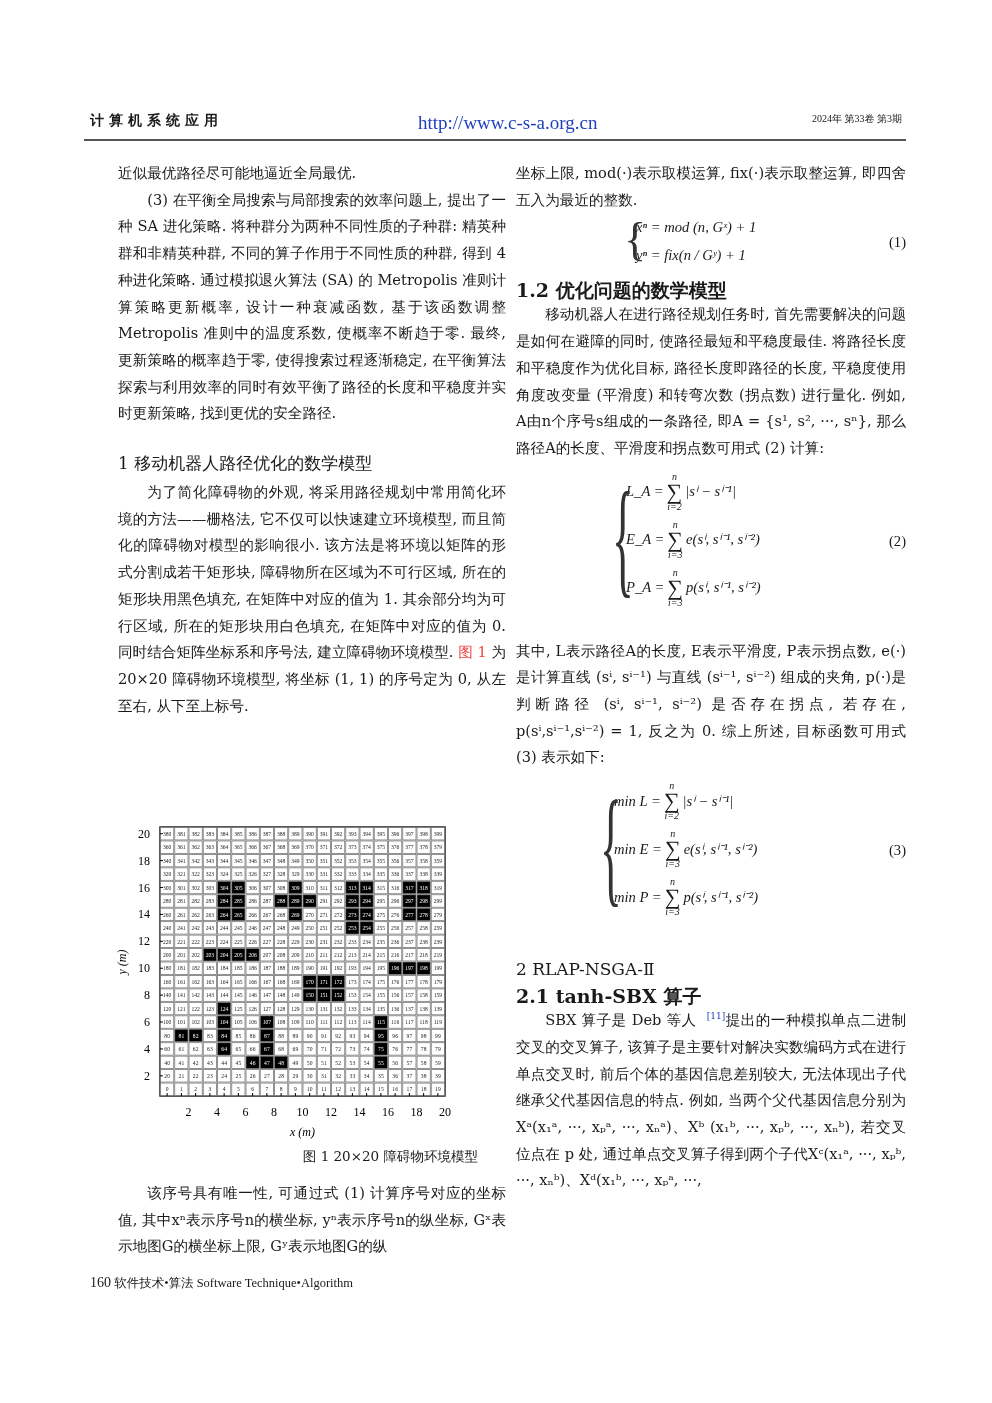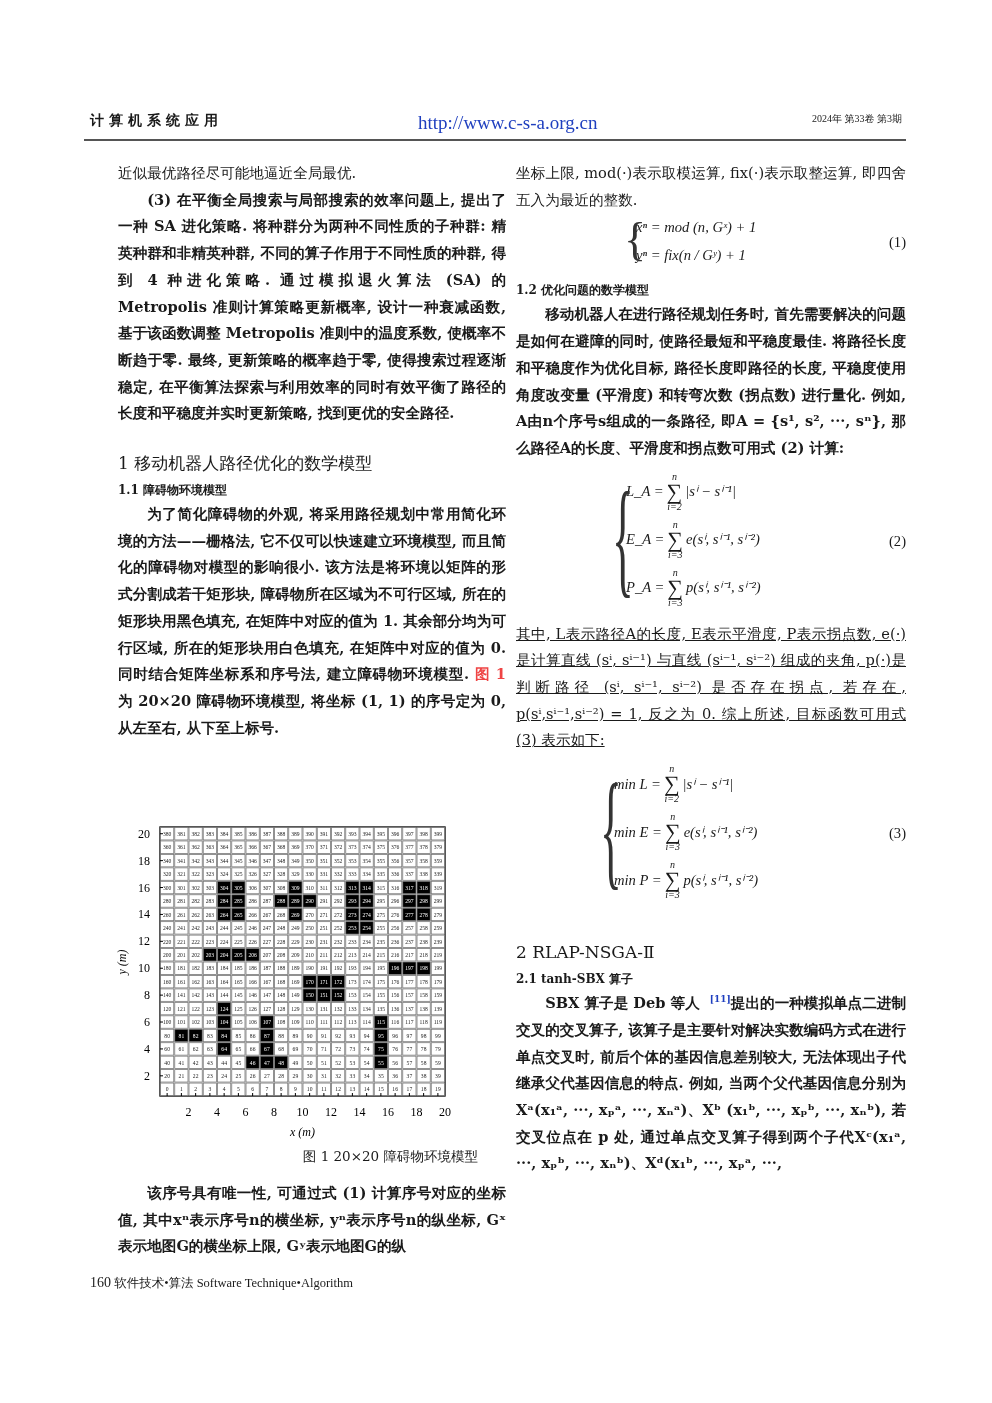--- a/index.html
+++ b/index.html
@@ -7,25 +7,25 @@
          font-family: "DejaVu Serif", "Liberation Serif", serif; color: #1a1a1a; }
   .abs { position: absolute; }
   .header { left: 90px; top: 112px; width: 812px; height: 24px; font-size: 14px; }
   .header .left { position: absolute; left: 0; top: 0; letter-spacing: 5px; font-weight: bold; }
   .header .center { position: absolute; left: 328px; top: 0; color: #1f3fbf;
                     font-family: "Liberation Serif", serif; font-size: 19px; }
   .header .right { position: absolute; right: 0; top: 0; font-family: "Liberation Serif", serif; font-size: 10px; }
   .header-rule { left: 84px; top: 139px; width: 822px; height: 2px; background: #555; }
   .col { font-size: 14.6px; line-height: 26.7px; text-align: justify; }
   .col p { margin: 0; }
-  .indent { text-indent: 2em; font-weight: bold; }
+  .indent { text-indent: 2em; }
   .colL { left: 76px; top: 160px; width: 388px; margin-left: 42px; }
   .colR { left: 516px; top: 160px; width: 390px; }
   .h1 { font-size: 17px; margin-top: 20px !important; line-height: 32px; }
-  .h2 { font-weight: bold; font-size: 12px; line-height: 22px; }
+  .h2 { font-weight: bold; font-size: 19px; line-height: 22px; }
   .link { color: #ef4444; }
   .eq { position: relative; font-family: "Liberation Serif", serif; font-style: italic; }
   .eqno { position: absolute; right: 0; font-style: normal; }
   .brace { position: absolute; font-style: normal; font-weight: 100; color: #333; }
   sup, sub { font-size: 9px; line-height: 0; }
   .cite { color: #1f3fbf; padding-left: 10px; }
   
   #grid-svg { position: absolute; left: 100px; top: 815px; }
   .caption { left: 90px; top: 1148px; width: 388px; text-align: right; font-size: 13.5px; }
   .footer { left: 90px; top: 1275px; font-size: 12.5px; font-family: "Liberation Serif", serif; }
@@ -41,21 +41,20 @@
   <span class="left">计算机系统应用</span>
   <span class="center">http://www.c-s-a.org.cn</span>
   <span class="right">2024年 第33卷 第3期</span>
 </div>
 <div class="abs header-rule"></div>
 
 <div class="abs col colL">
   <p>近似最优路径尽可能地逼近全局最优.</p>
   <p class="indent">(3) 在平衡全局搜索与局部搜索的效率问题上, 提出了一种 SA 进化策略. 将种群分为两种不同性质的子种群: 精英种群和非精英种群, 不同的算子作用于不同性质的种群, 得到 4 种进化策略. 通过模拟退火算法 (SA) 的 Metropolis 准则计算策略更新概率, 设计一种衰减函数, 基于该函数调整 Metropolis 准则中的温度系数, 使概率不断趋于零. 最终, 更新策略的概率趋于零, 使得搜索过程逐渐稳定, 在平衡算法探索与利用效率的同时有效平衡了路径的长度和平稳度并实时更新策略, 找到更优的安全路径.</p>
   <p class="h1">1   移动机器人路径优化的数学模型</p>
-  <p class="h2">1.1   障碍物环境模型</p>
   <p class="indent"><span>为了简化障碍物的外观, 将采用路径规划中常用简化环境的方法——栅格法, 它不仅可以快速建立环境模型, 而且简化的障碍物对模型的影响很小. 该方法是将环境以矩阵的形式分割成若干矩形块, 障碍物所在区域为不可行区域, 所在的矩形块用黑色填充, 在矩阵中对应的值为 1. 其余部分均为可行区域, 所在的矩形块用白色填充, 在矩阵中对应的值为 0. 同时结合矩阵坐标系和序号法, 建立障碍物环境模型. </span><span class="link">图 1</span><span> 为 20×20 障碍物环境模型, 将坐标 (1, 1) 的序号定为 0, 从左至右, 从下至上标号.</span></p>
 </div>
 
 <svg id="grid-svg" width="370" height="330">
   <g id="cells">
       <rect x="60" y="12" width="285" height="269" fill="#ffffff" stroke="#111" stroke-width="1.4"></rect>
       <rect x="60.5" y="268.04999999999995" width="13.25" height="12.45" fill="#ffffff" stroke="#777777" stroke-width="0.8"></rect>
       <text x="67.125" y="276.47499999999997" text-anchor="middle" font-size="5.6" font-family="Liberation Serif, serif" fill="#222222">0</text>
       <rect x="74.75" y="268.04999999999995" width="13.25" height="12.45" fill="#ffffff" stroke="#777777" stroke-width="0.8"></rect>
       <text x="81.375" y="276.47499999999997" text-anchor="middle" font-size="5.6" font-family="Liberation Serif, serif" fill="#222222">1</text>
@@ -958,21 +957,21 @@
             <span class="lim">n</span>
             <span style="font-style:normal">∑</span>
             <span class="lim">i=3</span>
           </span>
           <span>p(sⁱ, sⁱ⁻¹, sⁱ⁻²)</span>
         </div>
       </div>
     <span class="eqno" style="top:60px;">(2)</span>
   </div>
 
-  <p style="margin-top:3px;text-decoration:underline;">其中, L表示路径A的长度, E表示平滑度, P表示拐点数, e(·)是计算直线 (sⁱ, sⁱ⁻¹) 与直线 (sⁱ⁻¹, sⁱ⁻²) 组成的夹角, p(·)是判断路径 (sⁱ, sⁱ⁻¹, sⁱ⁻²) 是否存在拐点, 若存在, p(sⁱ,sⁱ⁻¹,sⁱ⁻²) = 1, 反之为 0. 综上所述, 目标函数可用式 (3) 表示如下:</p>
+  <p style="margin-top:20px;">其中, L表示路径A的长度, E表示平滑度, P表示拐点数, e(·)是计算直线 (sⁱ, sⁱ⁻¹) 与直线 (sⁱ⁻¹, sⁱ⁻²) 组成的夹角, p(·)是判断路径 (sⁱ, sⁱ⁻¹, sⁱ⁻²) 是否存在拐点, 若存在, p(sⁱ,sⁱ⁻¹,sⁱ⁻²) = 1, 反之为 0. 综上所述, 目标函数可用式 (3) 表示如下:</p>
 
   <div class="eq" id="eq3" style="height:150px; margin-left:98px; margin-top:6px;">
     <span class="brace" style="left:-14px; top:-6px; font-size:130px; line-height:150px; transform:scaleX(0.35); transform-origin:left;">{</span>
     <div class="eqrows">
         <div class="sumline">
           <span>min L =</span>
           <span class="sigma">
             <span class="lim">n</span>
             <span style="font-style:normal">∑</span>
             <span class="lim">i=2</span>

